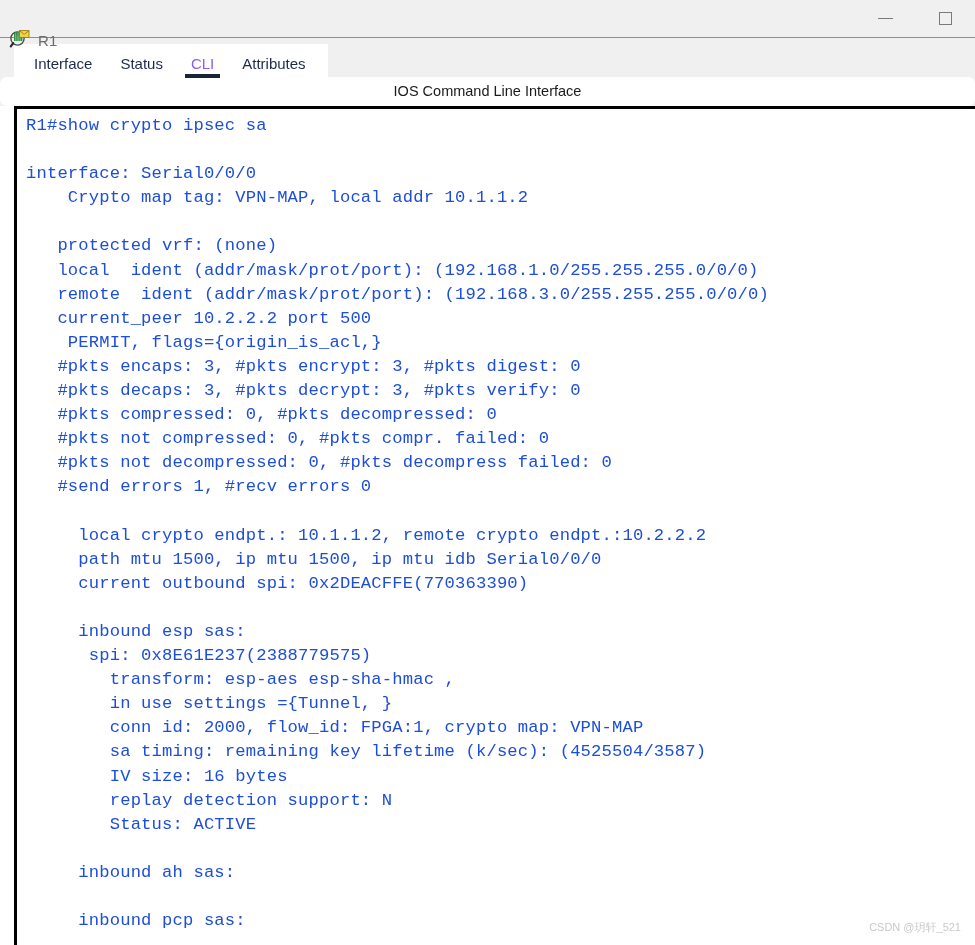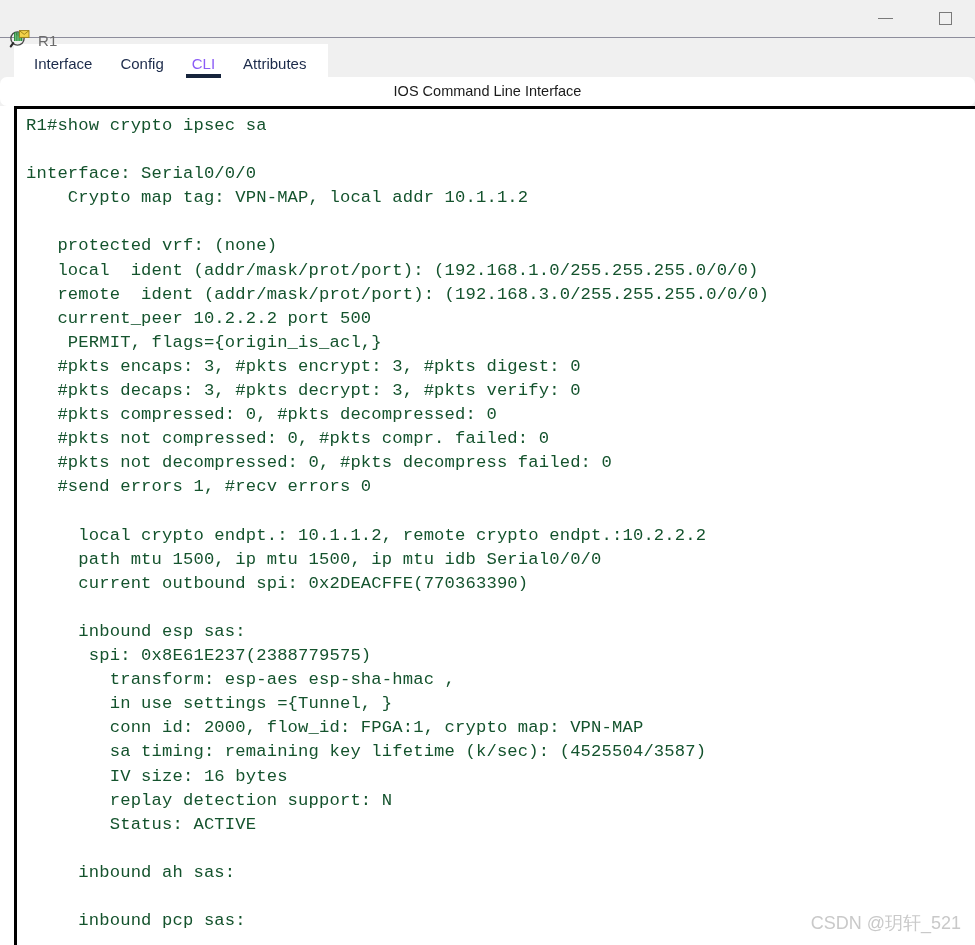--- a/index.html
+++ b/index.html
@@ -124,32 +124,32 @@
     border-left: 3px solid #000000;
     border-right: none;
     border-bottom: none;
     padding: 5px 0 0 9px;
     overflow: hidden;
   }
   .term-text {
     font-family: "Liberation Mono", "DejaVu Sans Mono", monospace;
     font-size: 17.2px;
     line-height: 24.1px;
-    color: #14532d;
+    color: #1d4ed8;
     white-space: pre;
     margin: 0;
     letter-spacing: 0.15px;
   }
 
   
   .watermark {
     position: absolute;
     right: 14px;
     bottom: 10px;
-    font-size: 18px;
+    font-size: 11px;
     color: #c9c9c9;
     font-family: "Liberation Sans", sans-serif;
     pointer-events: none;
     white-space: nowrap;
   }
 </style>
 </head>
 <body>
 
 <div id="app">
@@ -178,21 +178,21 @@
       </div>
       <div class="win-btn">
         <span class="max-glyph"></span>
       </div>
     </div>
   </div>
 
   <div class="tabbar-wrap">
     <div class="tabbar">
       <div class="tab">Interface</div>
-      <div class="tab">Config</div>
+      <div class="tab">Status</div>
       <div class="tab active">CLI</div>
       <div class="tab">Attributes</div>
     </div>
   </div>
 
   <div class="panel-header">IOS Command Line Interface</div>
 
   <div class="terminal-outer">
     <div class="terminal">
       <pre class="term-text">R1#show crypto ipsec sa

